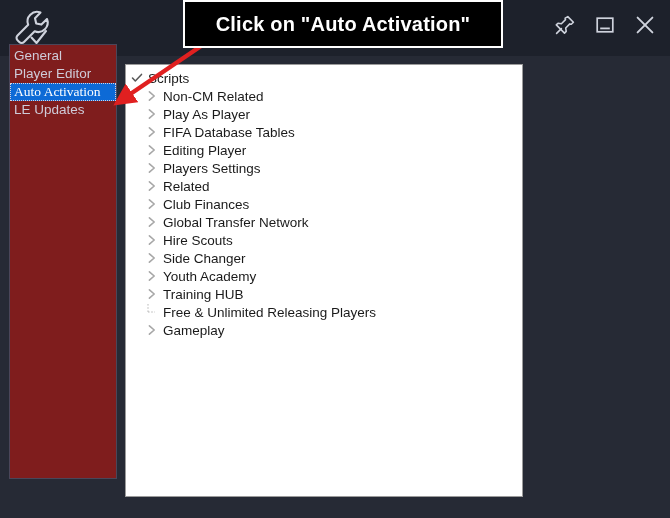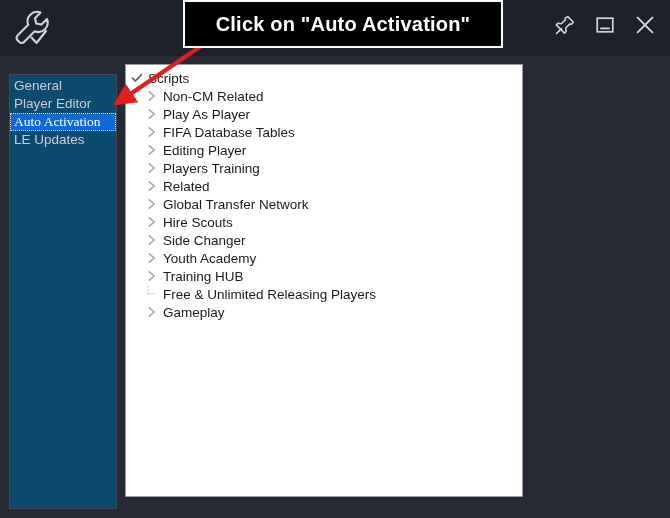--- a/index.html
+++ b/index.html
@@ -45,24 +45,24 @@
     display: flex;
     align-items: center;
     justify-content: center;
     cursor: pointer;
   }
 
   
   .sidebar {
     position: absolute;
     left: 9px;
-    top: 74px;
+    top: 44px;
     width: 108px;
     height: 435px;
-    background: #0c4a6e;
+    background: #7f1d1d;
     border: 1px solid #4a4659;
     box-sizing: border-box;
     padding-top: 2px;
     overflow: hidden;
   }
   .side-item {
     height: 18px;
     line-height: 18px;
     padding-left: 4px;
     color: #cfcbd8;
@@ -246,32 +246,40 @@
         </span>
         <span class="node-label">Editing Player</span>
       </div>
 
       <div class="tree-node">
         <span class="exp">
           <svg width="10" height="12" viewBox="0 0 10 12">
               <path d="M2.4 1.8 L7.2 6 L2.4 10.2" fill="none" stroke="#a7a7a7" stroke-width="1.6" stroke-linecap="round" stroke-linejoin="round"></path>
             </svg>
         </span>
-        <span class="node-label">Players Training</span>
+        <span class="node-label">Players Settings</span>
       </div>
 
       <div class="tree-node">
         <span class="exp">
           <svg width="10" height="12" viewBox="0 0 10 12">
               <path d="M2.4 1.8 L7.2 6 L2.4 10.2" fill="none" stroke="#a7a7a7" stroke-width="1.6" stroke-linecap="round" stroke-linejoin="round"></path>
             </svg>
         </span>
         <span class="node-label">Related</span>
       </div>
 
+      <div class="tree-node">
+        <span class="exp">
+          <svg width="10" height="12" viewBox="0 0 10 12">
+              <path d="M2.4 1.8 L7.2 6 L2.4 10.2" fill="none" stroke="#a7a7a7" stroke-width="1.6" stroke-linecap="round" stroke-linejoin="round"></path>
+            </svg>
+        </span>
+        <span class="node-label">Club Finances</span>
+      </div>
 
       <div class="tree-node">
         <span class="exp">
           <svg width="10" height="12" viewBox="0 0 10 12">
               <path d="M2.4 1.8 L7.2 6 L2.4 10.2" fill="none" stroke="#a7a7a7" stroke-width="1.6" stroke-linecap="round" stroke-linejoin="round"></path>
             </svg>
         </span>
         <span class="node-label">Global Transfer Network</span>
       </div>
 

